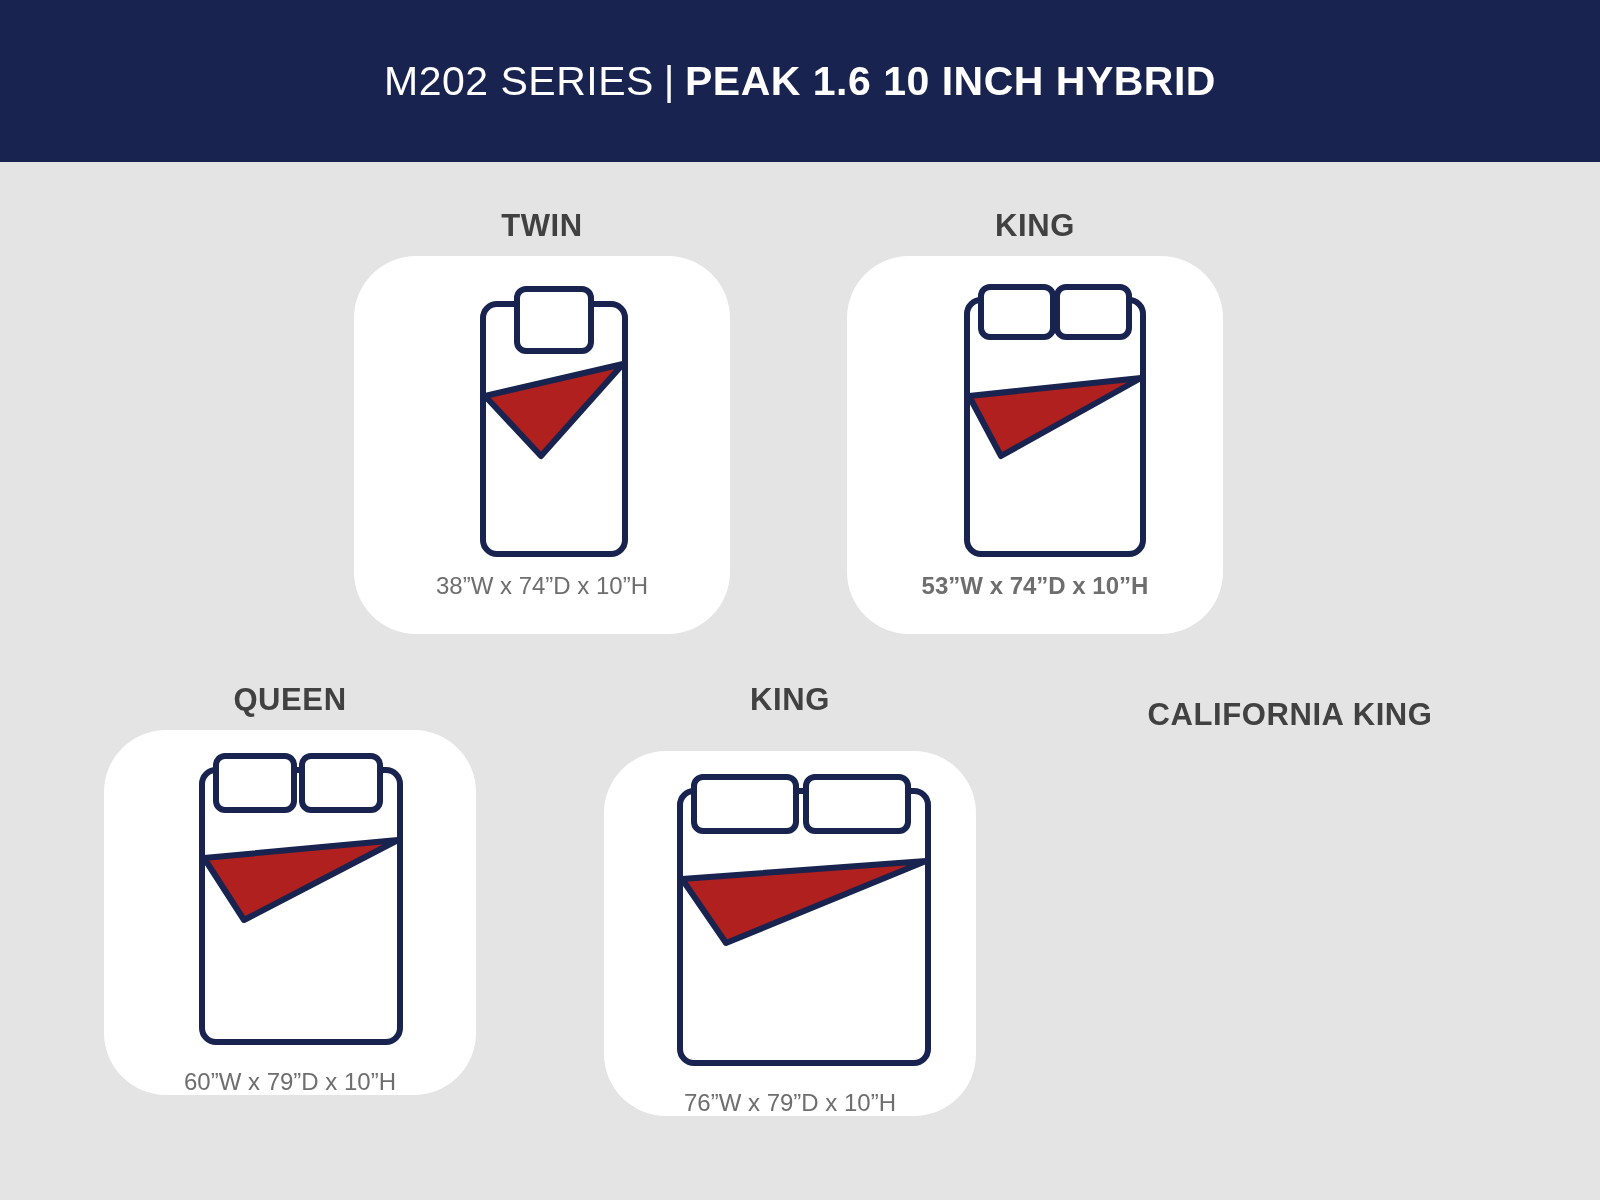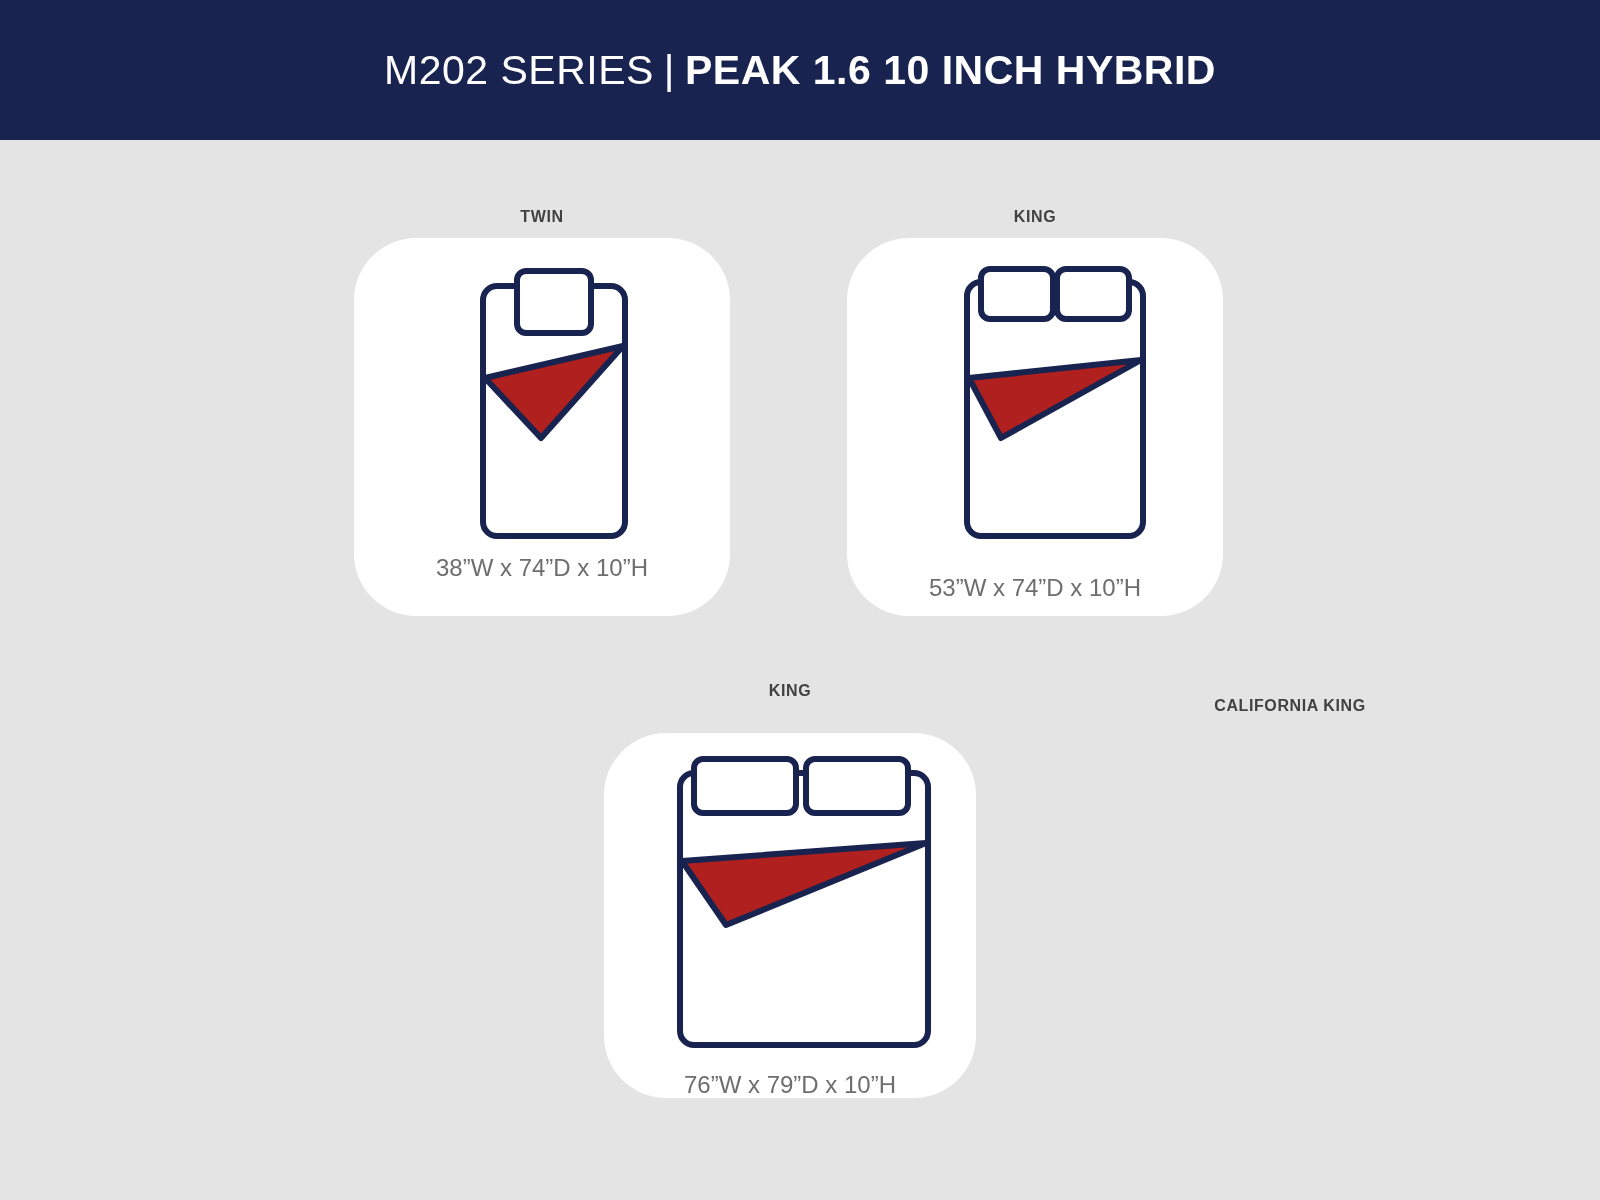--- a/index.html
+++ b/index.html
@@ -15,21 +15,21 @@
     font-family: "Liberation Sans", sans-serif;
     position: relative;
   }
 
   
   #header-bar {
     position: absolute;
     left: 0;
     top: 0;
     width: 1600px;
-    height: 140px;
+    height: 162px;
     background: #18234F;
     display: flex;
     align-items: center;
     justify-content: center;
   }
 
   #header-title {
     color: #FFFFFF;
     font-size: 41px;
     letter-spacing: 0.5px;
@@ -51,21 +51,21 @@
 
   .size-cell {
     position: absolute;
     display: flex;
     flex-direction: column;
     align-items: center;
   }
 
   .size-label {
     color: #414141;
-    font-size: 16px;
+    font-size: 31px;
     font-weight: 700;
     letter-spacing: 0.6px;
     margin-bottom: 12px;
     white-space: nowrap;
   }
 
   .size-card {
     background: #FFFFFF;
     border-radius: 62px;
     display: flex;
@@ -95,21 +95,21 @@
   #cell-king    { left: 580px;  top: 520px; width: 420px; gap: 21px; }
   #cell-calking { left: 1080px; top: 535px; width: 420px; }
 
   #card-twin    { width: 376px; height: 378px; }
   #card-full    { width: 376px; height: 378px; }
   #card-queen   { width: 372px; height: 365px; }
   #card-king    { width: 372px; height: 365px; }
   #card-calking { width: 372px; height: 365px; }
 
   #dims-twin    { top: 316px; }
-  #dims-full    { top: 336px; }
+  #dims-full    { top: 316px; font-weight: bold; }
   #dims-queen   { top: 338px; }
   #dims-king    { top: 338px; }
   #dims-calking { top: 338px; }
 </style>
 </head>
 <body>
 
 <div id="header-bar">
   <div id="header-title">
     <span>M202 SERIES</span>
@@ -141,20 +141,32 @@
       <svg class="bed-art" width="376" height="316" viewBox="0 0 376 316">
         <rect x="108" y="44" width="176" height="254" rx="14" ry="14" fill="#FFFFFF" stroke="#18234F" stroke-width="6"></rect>
         <path d="M 110 140 L 282 122 L 142 200 Z" fill="#B0201F" stroke="#18234F" stroke-width="6" stroke-linejoin="round"></path>
         <rect x="122" y="31" width="72" height="50" rx="9" ry="9" fill="#FFFFFF" stroke="#18234F" stroke-width="6"></rect>
         <rect x="198" y="31" width="72" height="50" rx="9" ry="9" fill="#FFFFFF" stroke="#18234F" stroke-width="6"></rect>
       </svg>
       <div class="size-dims" id="dims-full">53”W x 74”D x 10”H</div>
     </div>
   </div>
 
+  <div class="size-cell" id="cell-queen">
+    <div class="size-label">QUEEN</div>
+    <div class="size-card" id="card-queen">
+      <svg class="bed-art" width="372" height="330" viewBox="0 0 372 330">
+        <rect x="86" y="40" width="198" height="272" rx="14" ry="14" fill="#FFFFFF" stroke="#18234F" stroke-width="6"></rect>
+        <path d="M 88 128 L 282 110 L 128 190 Z" fill="#B0201F" stroke="#18234F" stroke-width="6" stroke-linejoin="round"></path>
+        <rect x="100" y="26" width="78" height="54" rx="9" ry="9" fill="#FFFFFF" stroke="#18234F" stroke-width="6"></rect>
+        <rect x="186" y="26" width="78" height="54" rx="9" ry="9" fill="#FFFFFF" stroke="#18234F" stroke-width="6"></rect>
+      </svg>
+      <div class="size-dims" id="dims-queen">60”W x 79”D x 10”H</div>
+    </div>
+  </div>
 
   <div class="size-cell" id="cell-king">
     <div class="size-label">KING</div>
     <div class="size-card" id="card-king">
       <svg class="bed-art" width="372" height="330" viewBox="0 0 372 330">
         <rect x="64" y="40" width="248" height="272" rx="14" ry="14" fill="#FFFFFF" stroke="#18234F" stroke-width="6"></rect>
         <path d="M 66 128 L 310 110 L 110 192 Z" fill="#B0201F" stroke="#18234F" stroke-width="6" stroke-linejoin="round"></path>
         <rect x="78" y="26" width="102" height="54" rx="9" ry="9" fill="#FFFFFF" stroke="#18234F" stroke-width="6"></rect>
         <rect x="190" y="26" width="102" height="54" rx="9" ry="9" fill="#FFFFFF" stroke="#18234F" stroke-width="6"></rect>
       </svg>

